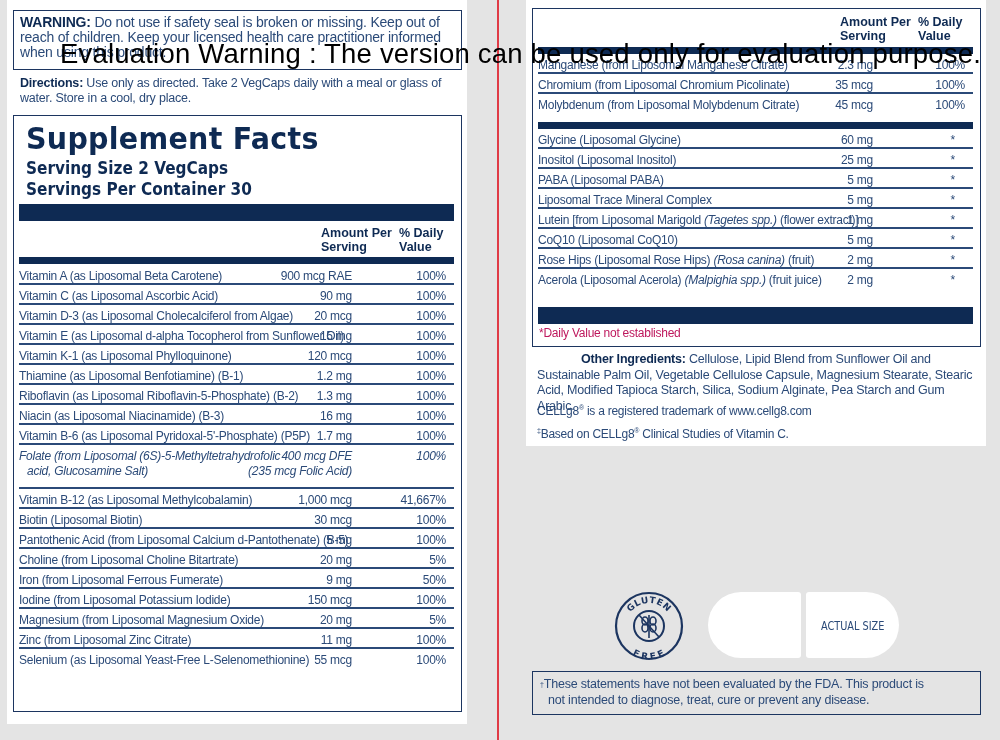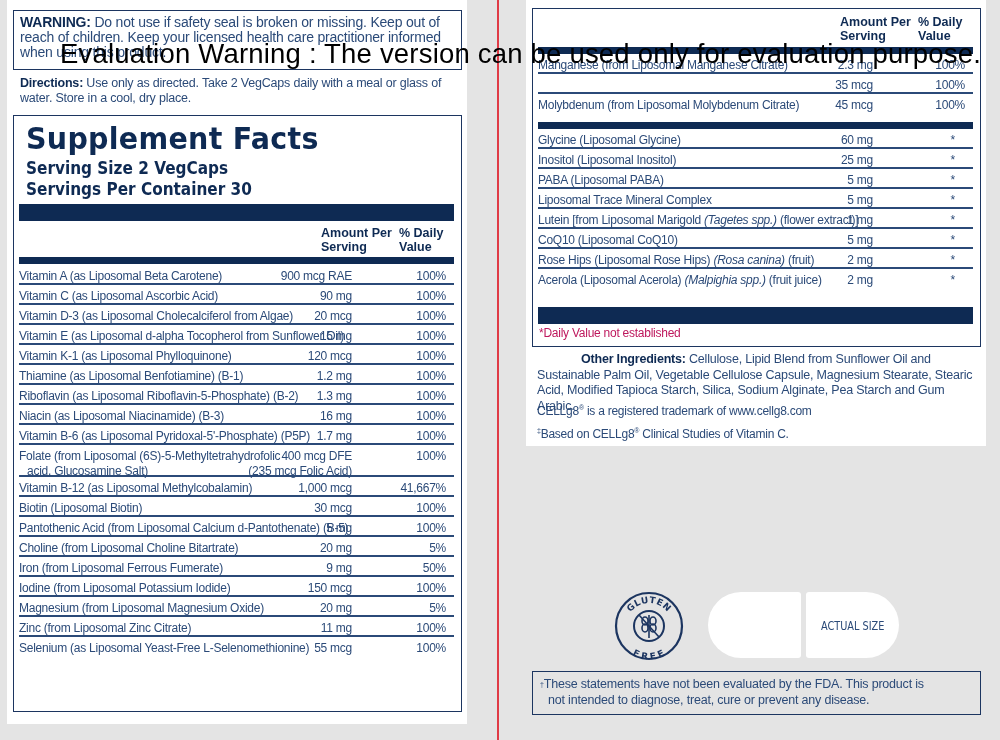--- a/index.html
+++ b/index.html
@@ -15,21 +15,21 @@
   .facts-title { position: absolute; left: 12px; top: 4px; font-size: 31px; font-weight: 900; color: #0e2a53; letter-spacing: 0.3px; font-family: "DejaVu Sans", sans-serif; transform: scaleX(0.92); transform-origin: left; }
   .facts-sub { position: absolute; left: 12px; font-size: 17px; font-weight: bold; color: #0e2a53; font-family: "DejaVu Sans", sans-serif; transform: scaleX(0.9); transform-origin: left; }
   .bar { position: absolute; background: #0e2a53; }
   .col-head { position: absolute; font-size: 12.5px; font-weight: bold; color: #0e2a53; text-align: left; line-height: 14px; }
   .rows { position: absolute; left: 5px; width: 435px; }
   .row { position: relative; height: 20px; border-bottom: 2px solid #2b4a78; font-size: 12px; color: #2b4a78; letter-spacing: -0.25px; }
   .row.last { border-bottom: none; }
   .row .nm { position: absolute; left: 0; top: 4px; white-space: nowrap; }
   .row .amt { position: absolute; right: 102px; top: 4px; text-align: center; white-space: nowrap; }
   .row .dv { position: absolute; right: 8px; top: 4px; text-align: right; }
-  .row.tall { height: 32px; }
+  .row.tall { height: 44px; font-style: italic; }
   .row.tall .nm2 { position: absolute; left: 8px; top: 19px; white-space: nowrap; }
   .row.tall .amt2 { position: absolute; right: 102px; top: 19px; white-space: nowrap; }
   .divider { position: absolute; left: 497px; top: 0; width: 2px; height: 740px; background: #e03b46; }
   .facts-r { position: absolute; left: 532px; top: 8px; width: 449px; height: 339px; border: 1.5px solid #1c3560; }
   .rows-r { position: absolute; left: 5px; width: 435px; }
   .rows-r .row .amt { right: 52px; }
   .foot-note { position: absolute; left: 6px; top: 317px; font-size: 12px; color: #be185d; letter-spacing: -0.25px; }
   .other { position: absolute; left: 537px; top: 352px; width: 440px; font-size: 12.5px; line-height: 15.5px; color: #2b4a78; letter-spacing: -0.2px; }
   .other b { color: #0e2a53; margin-left: 44px; }
   .tm { position: absolute; left: 537px; font-size: 12px; color: #2b4a78; letter-spacing: -0.25px; }
@@ -177,20 +177,21 @@
 Value</div>
   <div class="bar" style="left:5px; top:38px; width:435px; height:7px;"></div>
 
   <div class="rows-r" style="top:45px;">
     <div class="row">
         <span class="nm">Manganese (from Liposomal Manganese Citrate)</span>
         <span class="amt" style="right:100px">2.3 mg</span>
         <span class="dv">100%</span>
       </div>
     <div class="row">
+        <span class="nm">Chromium (from Liposomal Chromium Picolinate)</span>
         <span class="amt" style="right:100px">35 mcg</span>
         <span class="dv">100%</span>
       </div>
     <div class="row last">
         <span class="nm">Molybdenum (from Liposomal Molybdenum Citrate)</span>
         <span class="amt" style="right:100px">45 mcg</span>
         <span class="dv">100%</span>
       </div>
   </div>
 

